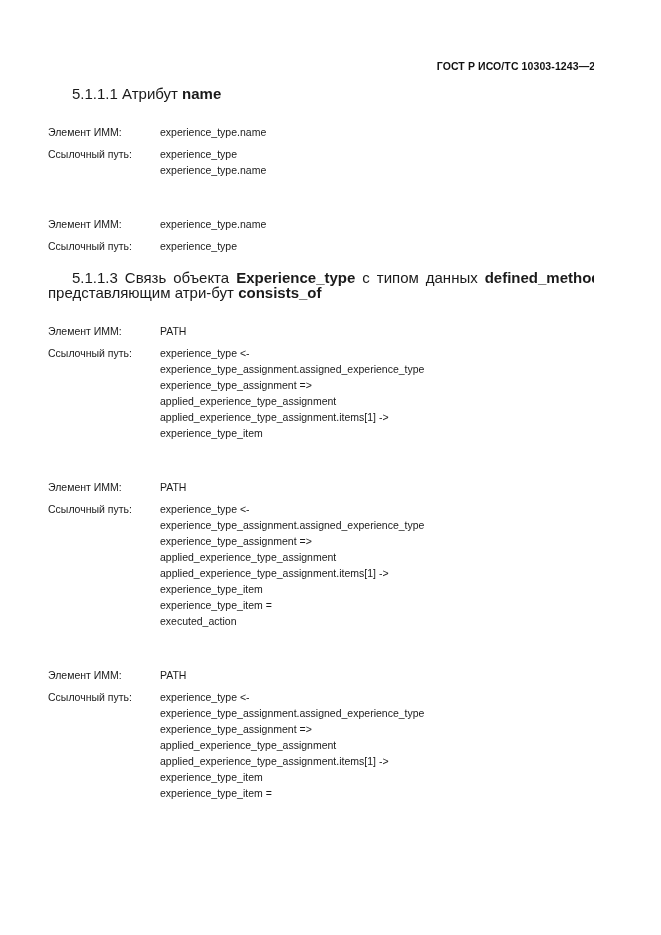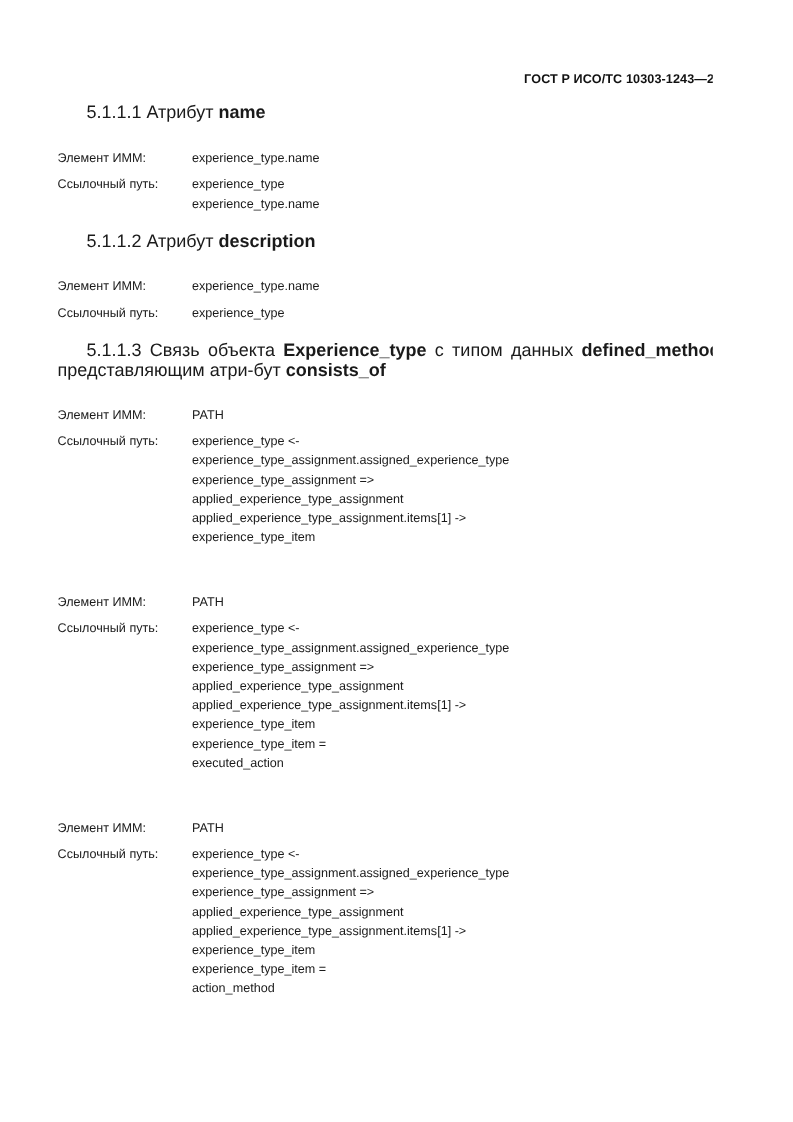--- a/index.html
+++ b/index.html
@@ -118,21 +118,20 @@
               <div class="row-label">Ссылочный путь:</div>
               <div class="row-values">
                 <span class="val-line">experience_type</span>
                 <span class="val-line">experience_type.name</span>
               </div>
             </div>
           </div>
         </div>
         <div class="gap-after-section"></div>
         <div class="section">
-          <p class="heading">5.1.1.2 Атрибут <b>description</b></p>
           <div class="rows">
             <div class="row">
               <div class="row-label">Элемент ИММ:</div>
               <div class="row-values">
                 <span class="val-line">experience_type.name</span>
               </div>
             </div>
             <div class="row">
               <div class="row-label">Ссылочный путь:</div>
               <div class="row-values">
@@ -200,21 +199,20 @@
             <div class="row">
               <div class="row-label">Ссылочный путь:</div>
               <div class="row-values">
                 <span class="val-line">experience_type &lt;-</span>
                 <span class="val-line">experience_type_assignment.assigned_experience_type</span>
                 <span class="val-line">experience_type_assignment =&gt;</span>
                 <span class="val-line">applied_experience_type_assignment</span>
                 <span class="val-line">applied_experience_type_assignment.items[1] -&gt;</span>
                 <span class="val-line">experience_type_item</span>
                 <span class="val-line">experience_type_item =</span>
-                <span class="val-line">action_method</span>
               </div>
             </div>
           </div>
         </div>
       </div>
   </div>
 
   <div class="page-number">11</div>
 
 </div>

